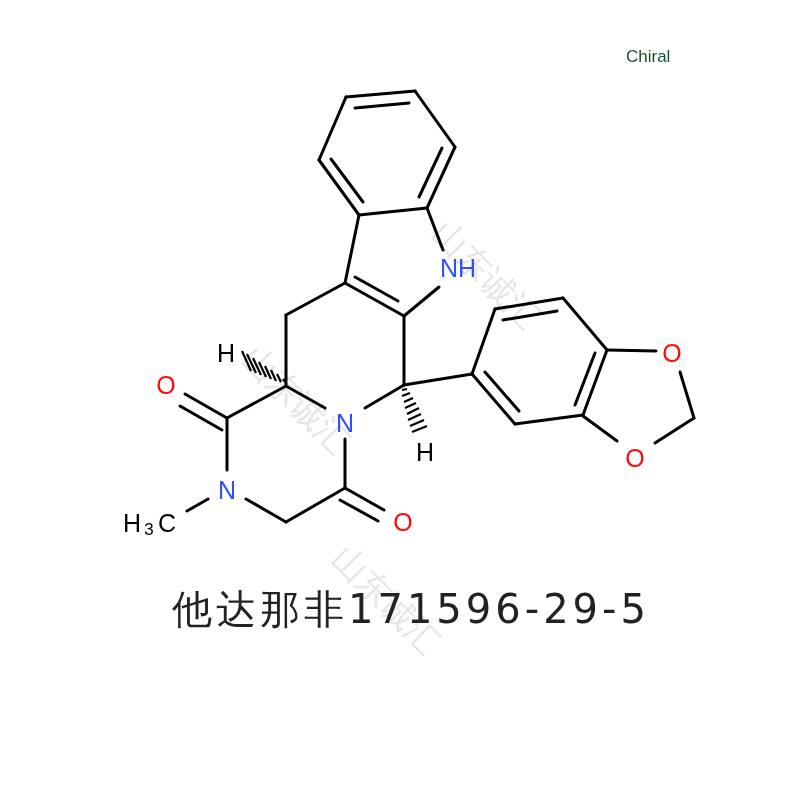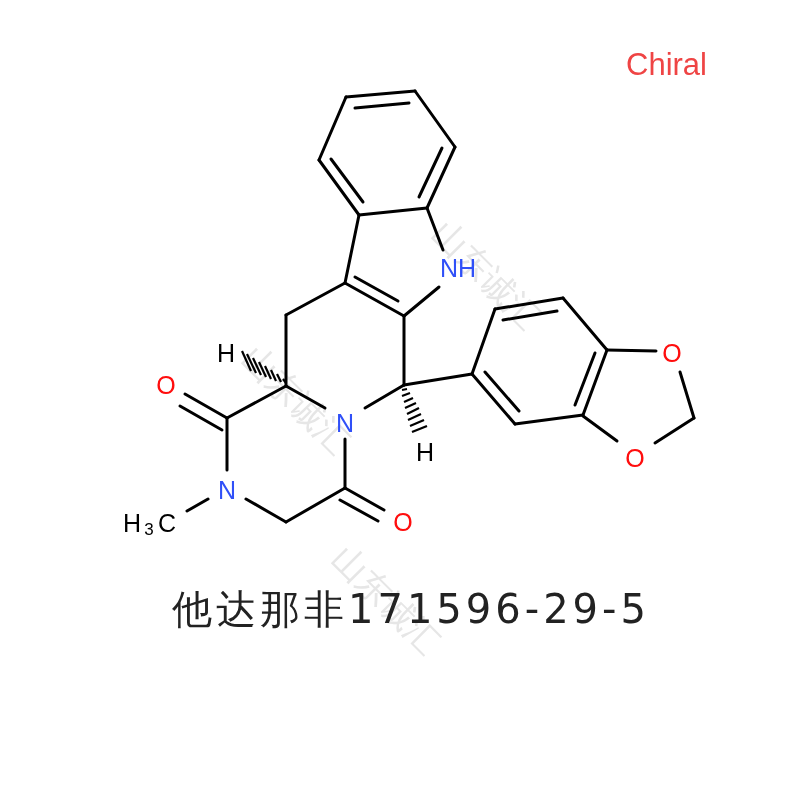--- a/index.html
+++ b/index.html
@@ -3,21 +3,21 @@
 <meta charset="utf-8">
 <style>
   html, body { margin:0; padding:0; background:#ffffff; }
   body { width:800px; height:800px; position:relative; overflow:hidden; font-family:"Liberation Sans", sans-serif; }
   #canvas { position:absolute; left:0; top:0; width:800px; height:800px; }
   .bond { stroke:#000; stroke-width:3; fill:none; stroke-linecap:round; }
   .hash { stroke:#000; stroke-width:2.2; }
   .atom { font-family:"Liberation Sans", sans-serif; font-size:25px; text-anchor:middle; dominant-baseline:central; }
   .wm { font-family:"DejaVu Sans", sans-serif; font-size:34px; fill:#e6e6e6; }
   .caption { position:absolute; left:172px; top:582px; font-family:"DejaVu Sans", sans-serif; font-size:40px; color:#222; letter-spacing:4px; white-space:nowrap; }
-  .chiral { position:absolute; left:626px; top:47px; font-family:"Liberation Sans", sans-serif; font-size:31px; color:#ef4444; }
+  .chiral { position:absolute; left:626px; top:47px; font-family:"Liberation Sans", sans-serif; font-size:17px; color:#14532d; }
 </style>
 </head>
 <body>
 
 <svg id="canvas" viewBox="0 0 800 800">
 
   <g>
     <text class="wm" transform="translate(430,235) rotate(45)">山东诚汇</text>
     <text class="wm" transform="translate(240,360) rotate(45)">山东诚汇</text>
     <text class="wm" transform="translate(330,560) rotate(45)">山东诚汇</text>

